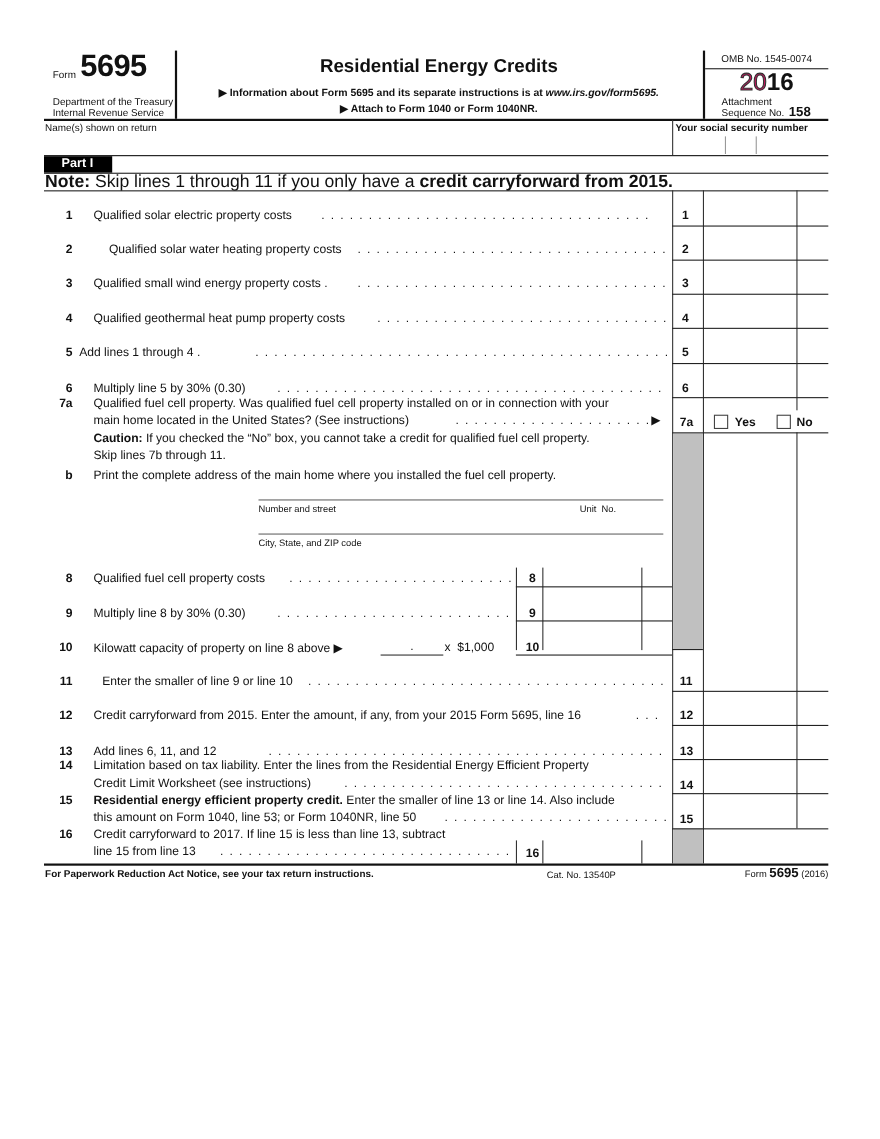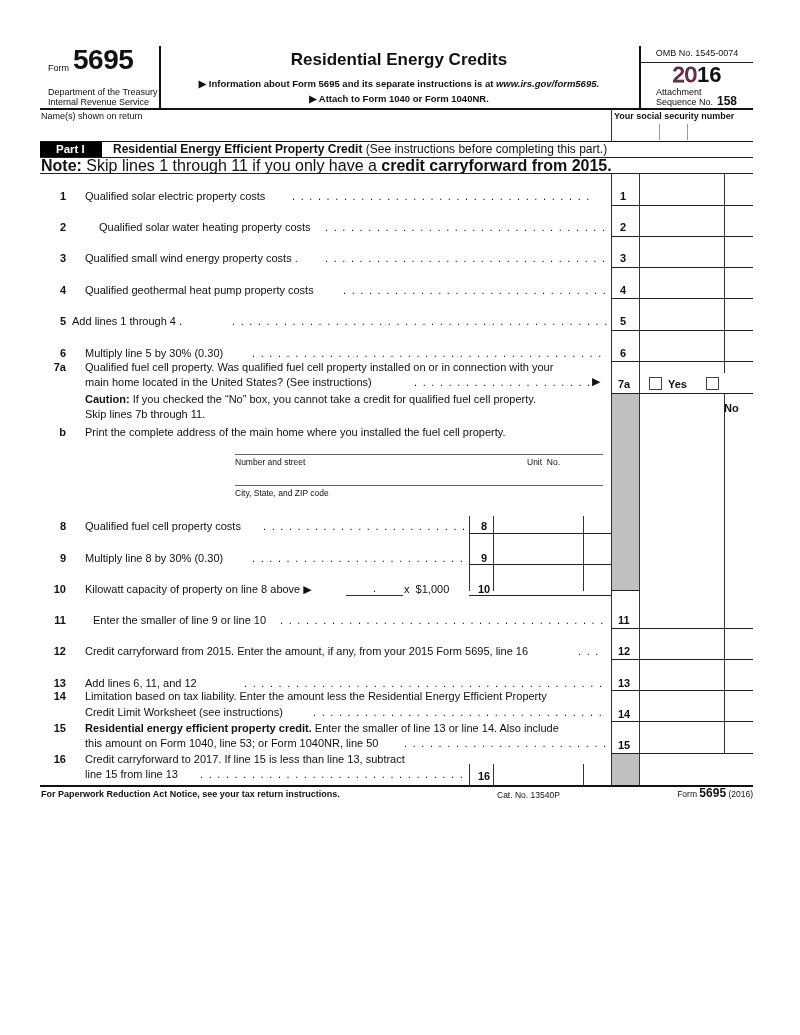--- a/index.html
+++ b/index.html
@@ -54,23 +54,20 @@
 <div class="vl" style="left:611px;top:109px;height:32px;"></div>
 <span class="abs b" style="left:614px;top:111px;font-size:9px;">Your social security number</span>
 <div class="vl" style="left:659px;top:124px;height:16px;background:#999;"></div>
 <div class="vl" style="left:687px;top:124px;height:16px;background:#999;"></div>
 <input class="input-cell" style="left: 614px; top: 122px; width: 138px; height: 18px;" value="">
 
 <div class="hl" style="left:40px;top:141px;width:713px;background:#111;height:1px;"></div>
 
 <div class="abs" style="left:40px;top:142px;width:713px;height:15px;">
   <span class="abs b" style="left:0;top:0;width:62px;height:15px;background:#000;color:#fff;font-size:11.5px;line-height:15px;text-indent:16px;">Part I</span>
-  <div class="abs" style="left:73px;top:0;font-size:12px;line-height:15px;white-space:nowrap;">
-    <b>Residential Energy Efficient Property Credit</b><span> (See instructions before completing this part.)</span>
-  </div>
 </div>
 <div class="hl" style="left:40px;top:157px;width:713px;"></div>
 <div class="abs" style="left:41px;top:158px;font-size:16px;line-height:15px;white-space:nowrap;">
   <b>Note:</b><span> Skip lines 1 through 11 if you only have a </span><b>credit carryforward from 2015.</b>
 </div>
 <div class="hl" style="left:40px;top:173px;width:713px;"></div>
 
 <div class="vl" style="left:611px;top:173px;height:612px;"></div>
 <div class="vl" style="left:639px;top:173px;height:612px;"></div>
 <div class="vl" style="left:724px;top:173px;height:200px;"></div>
@@ -145,21 +142,21 @@
 <div>
   <span class="lnum" style="left:44px;top:361px;">7a</span>
   <span class="ltext" style="left:85px;top:361px;">Qualified fuel cell property. Was qualified fuel cell property installed on or in connection with your</span>
   <span class="ltext" style="left:85px;top:376px;">main home located in the United States? (See instructions)</span>
   <span class="dots" style="left:414px;top:376px;width:178px;">......................</span>
   <span class="ltext" style="left:592px;top:375px;font-size:11px;">▶</span>
   <span class="boxnum" style="left:611px;top:378px;padding-left:7px;">7a</span>
   <span class="cb" style="left:649px;top:377px;"></span>
   <span class="abs b" style="left:668px;top:378px;font-size:11px;">Yes</span>
   <span class="cb" style="left:706px;top:377px;"></span>
-  <span class="abs b" style="left:724px;top:378px;font-size:11px;margin-top:24px;">No</span>
+  <span class="abs b" style="left:724px;top:378px;font-size:11px;">No</span>
 
   <div class="ltext" style="left:85px;top:393px;">
     <b>Caution:</b><span> If you checked the “No” box, you cannot take a credit for qualified fuel cell property.</span>
   </div>
   <span class="ltext" style="left:85px;top:408px;text-align:right;">Skip lines 7b through 11.</span>
 </div>
 
 <div>
   <span class="lnum" style="left:44px;top:426px;">b</span>
   <span class="ltext" style="left:85px;top:426px;">Print the complete address of the main home where you installed the fuel cell property.</span>
@@ -225,21 +222,21 @@
 <div>
   <span class="lnum" style="left:44px;top:677px;">13</span>
   <span class="ltext" style="left:85px;top:677px;">Add lines 6, 11, and 12</span>
   <span class="dots" style="left:244px;top:677px;width:363px;">............................................</span>
   <span class="boxnum" style="left:611px;top:677px;padding-left:7px;">13</span>
   <input class="input-cell" style="left: 641px; top: 661px; width: 110px; height: 28px;" value="">
 </div>
 
 <div>
   <span class="lnum" style="left:44px;top:690px;">14</span>
-  <span class="ltext" style="left:85px;top:690px;">Limitation based on tax liability. Enter the amount less the Residential Energy Efficient Property</span>
+  <span class="ltext" style="left:85px;top:690px;">Limitation based on tax liability. Enter the lines from the Residential Energy Efficient Property</span>
   <span class="ltext" style="left:85px;top:706px;">Credit Limit Worksheet (see instructions)</span>
   <span class="dots" style="left:313px;top:706px;width:294px;">....................................</span>
   <span class="boxnum" style="left:611px;top:708px;padding-left:7px;">14</span>
   <input class="input-cell" style="left: 641px; top: 692px; width: 110px; height: 28px;" value="">
 </div>
 
 <div>
   <span class="lnum" style="left:44px;top:722px;">15</span>
   <div class="ltext" style="left:85px;top:722px;">
     <b>Residential energy efficient property credit.</b><span> Enter the smaller of line 13 or line 14. Also include</span>

